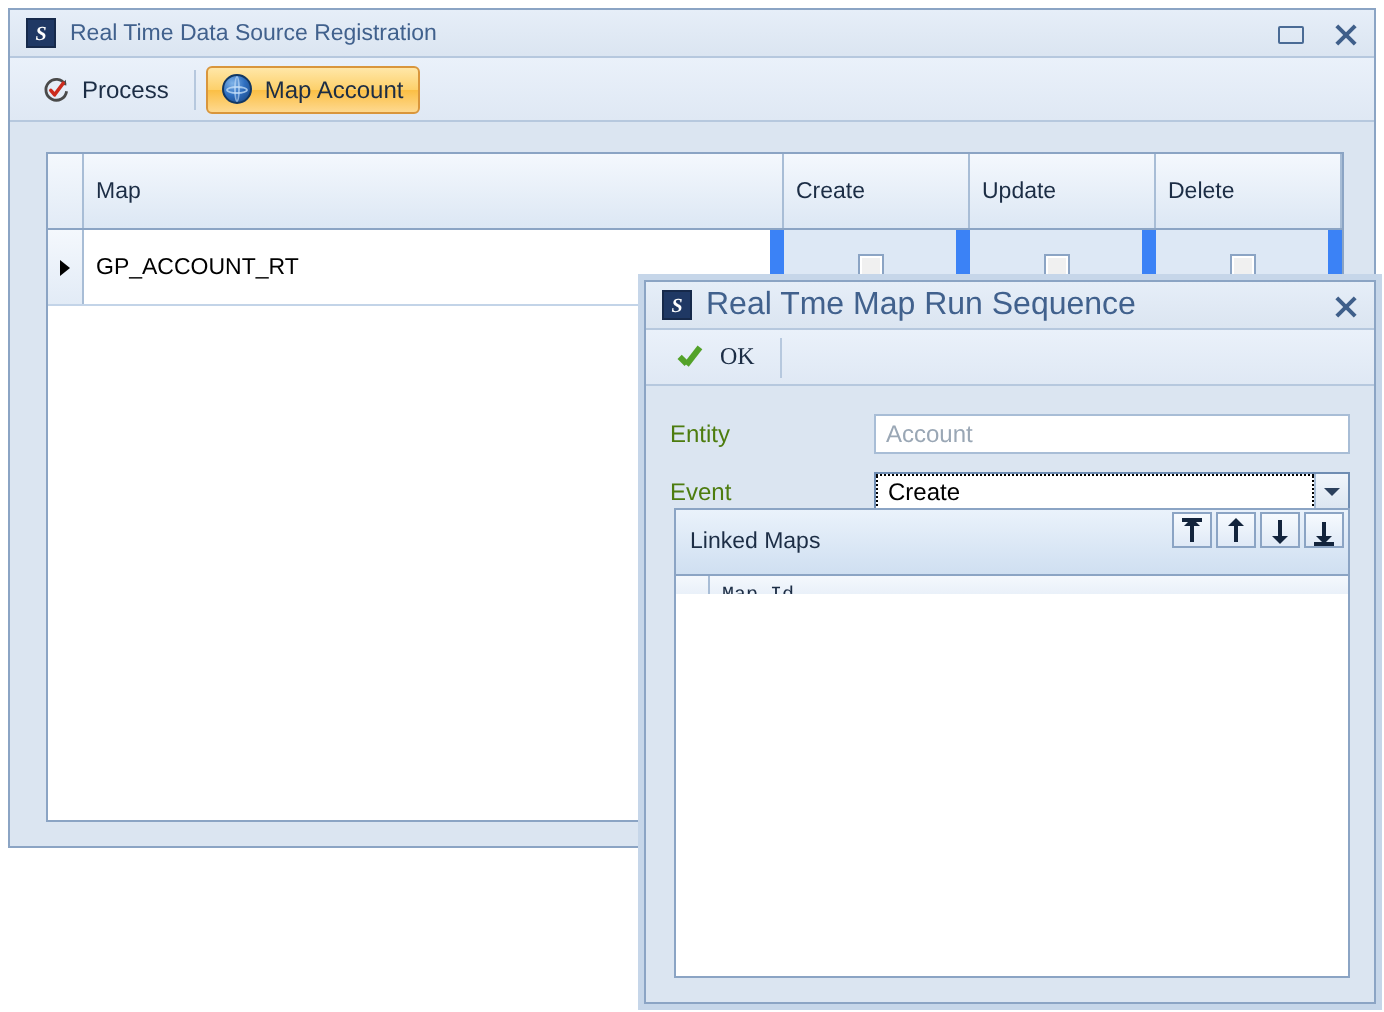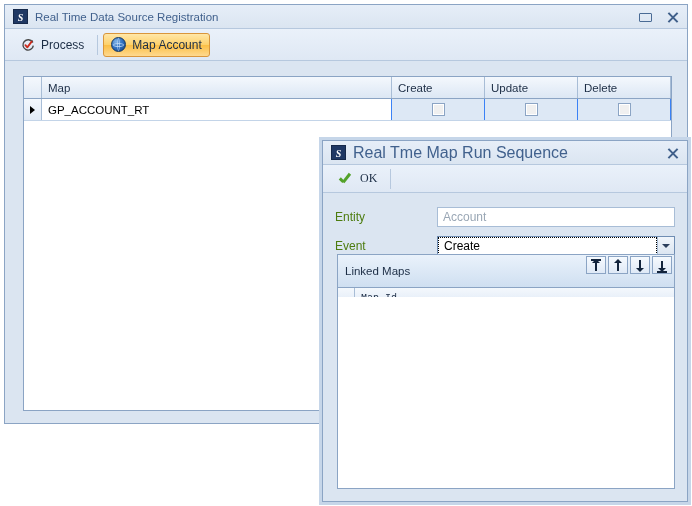--- a/index.html
+++ b/index.html
@@ -162,21 +162,21 @@
     top: 14px;
     width: 649px;
     height: 335px;
     background: #ffffff;
     border: 1px solid #8ba4c4;
     box-sizing: border-box;
     overflow: hidden;
   }
   .grid-row {
     display: flex;
-    height: 22px;
+    height: 38px;
     box-sizing: border-box;
   }
   .grid-header {
     background: linear-gradient(to bottom, #f4f8fd 0%, #dce7f4 100%);
     border-bottom: 1px solid #8ba4c4;
     font-size: 11.5px;
     color: #1c2d45;
   }
   .grid-header .cell {
     border-right: 1px solid #a8bdd6;
@@ -197,21 +197,21 @@
     justify-content: center;
   }
   .cell-map   { flex: 1 1 auto; }
   .cell-chk   { width: 93px; flex: 0 0 93px; }
   .grid-data {
     border-bottom: 1px solid #c3d4e8;
     font-size: 11.5px;
     color: #000000;
   }
   .grid-data .cell {
-    border-right: 1px solid #3b82f6;
+    border-right: 7px solid #3b82f6;
     display: flex;
     align-items: center;
     padding-left: 6px;
     box-sizing: border-box;
     height: 100%;
   }
   .grid-data .cell-chk {
     justify-content: center;
     padding-left: 0;
   }

